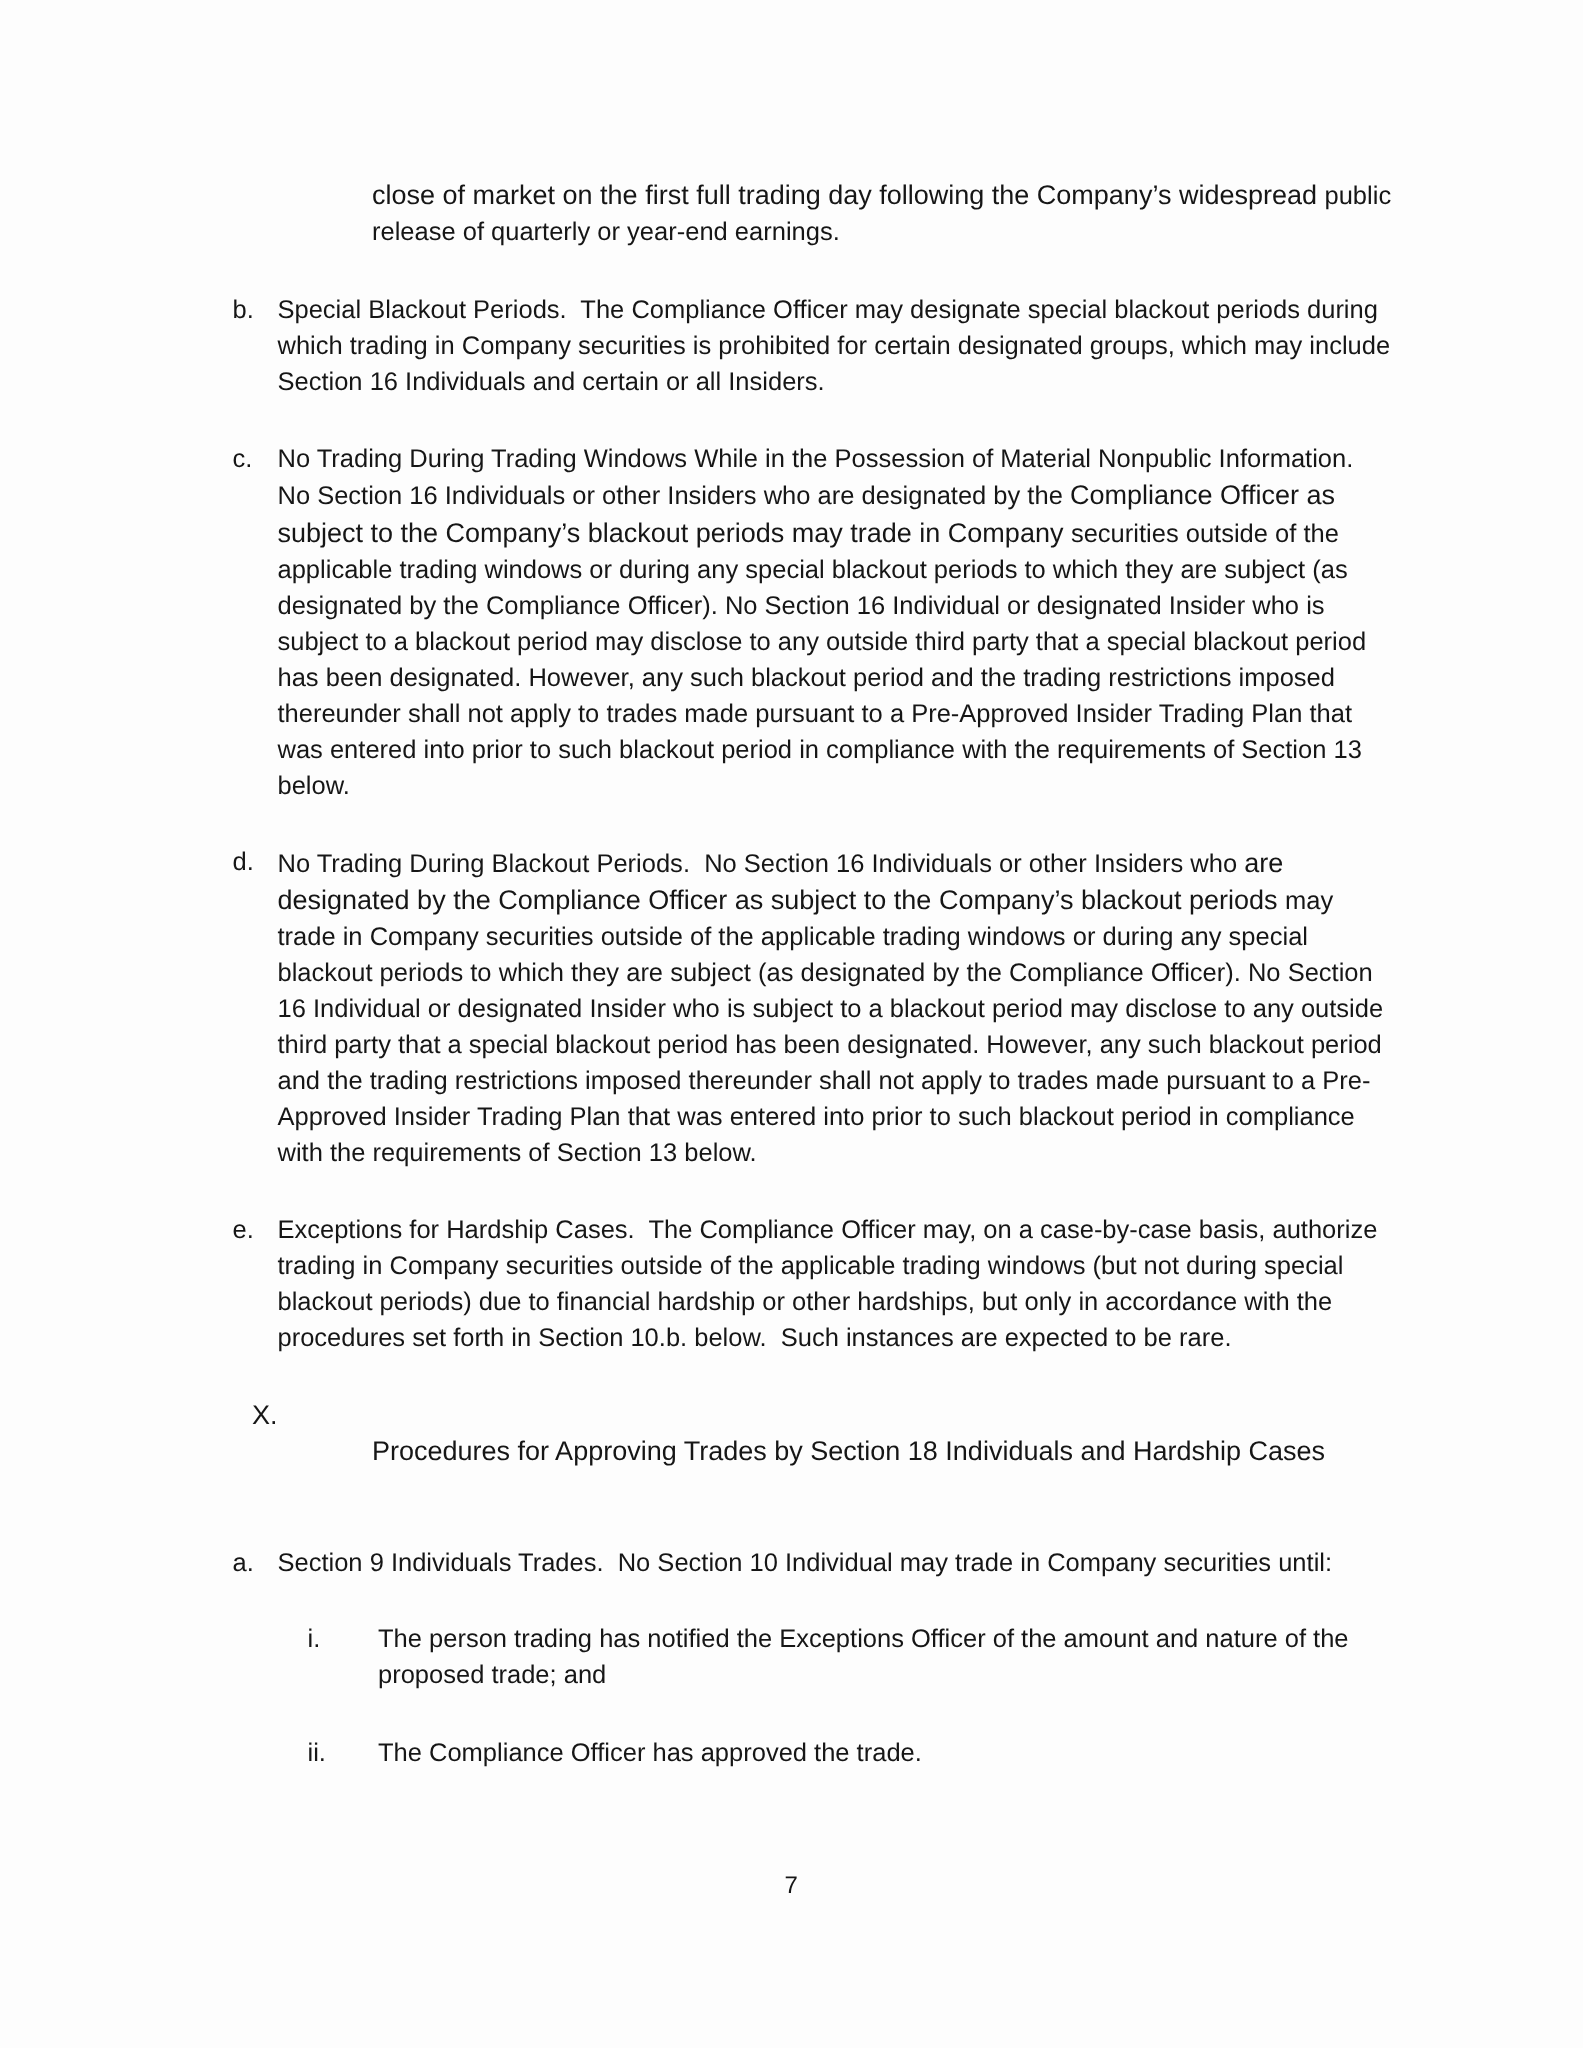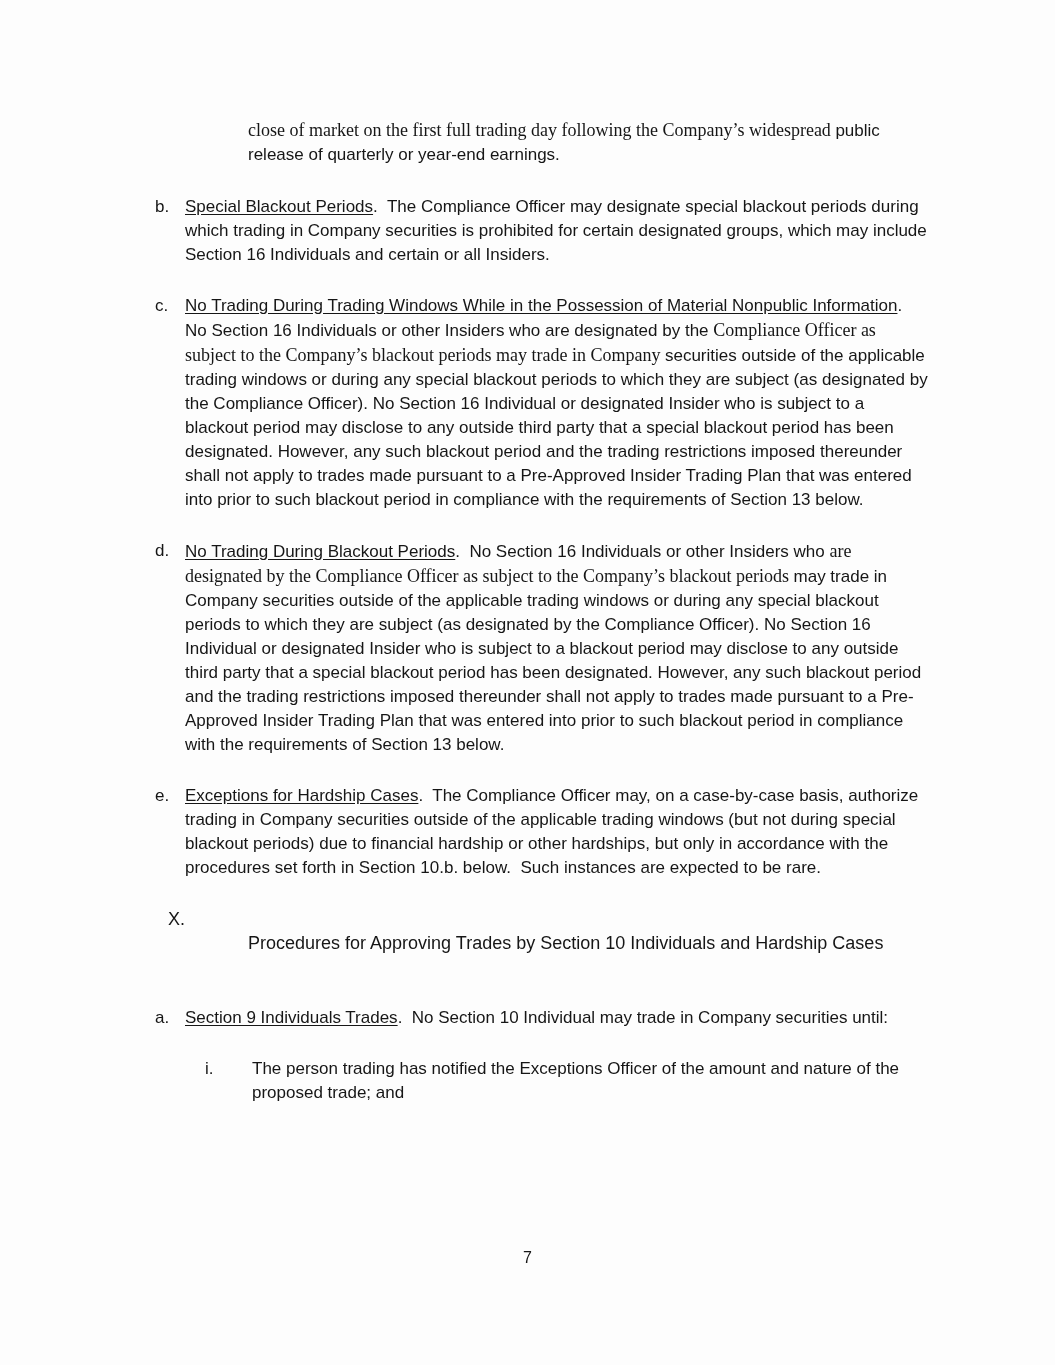--- a/index.html
+++ b/index.html
@@ -37,25 +37,24 @@
     position: relative;
     padding-left: 30px;
     margin-bottom: 27px;
   }
   .li .marker {
     position: absolute;
     left: 0;
     top: 0;
   }
   .u {
-    text-decoration: underline;
     text-underline-offset: 2px;
   }
   .serif {
-    font-family: Liberation Serif, serif;
+    font-family: Liberation Sans, sans-serif;
     font-size: 18px;
   }
   .section-head {
     position: relative;
     padding-left: 50px;
     margin: 14px 0 27px 13px;
     font-size: 18px;
     white-space: pre-wrap;
   }
   .section-head .marker {
@@ -105,30 +104,34 @@
       <span class="marker">d.</span>
       <p class="para"><span class="u">No Trading During Blackout Periods</span><span><span>.  No Section 16 Individuals or other Insiders who </span><span class="serif">are designated by the Compliance Officer as subject to the Company’s blackout periods </span><span>may trade in Company securities outside of the applicable trading windows or during any special blackout periods to which they are subject (as designated by the Compliance Officer). No Section 16 Individual or designated Insider who is subject to a blackout period may disclose to any outside third party that a special blackout period has been designated. However, any such blackout period and the trading restrictions imposed thereunder shall not apply to trades made pursuant to a Pre-Approved Insider Trading Plan that was entered into prior to such blackout period in compliance with the requirements of Section 13 below.</span></span></p>
     </div>
 
     <div class="li">
       <span class="marker">e.</span>
       <p class="para"><span class="u">Exceptions for Hardship Cases</span><span><span>.  The Compliance Officer may, on a case-by-case basis, authorize trading in Company securities outside of the applicable trading windows (but not during special blackout periods) due to financial hardship or other hardships, but only in accordance with the procedures set forth in Section 10.b. below.  Such instances are expected to be rare.</span></span></p>
     </div>
 
     <div class="section-head">
-      <span class="marker">X.</span><span>Procedures for Approving Trades by Section 10 Individuals and Hardship Cases</span>
+      <span class="marker">X.</span><span>Procedures for Approving Trades by Section 18 Individuals and Hardship Cases</span>
     </div>
 
     <div class="li">
       <span class="marker">a.</span>
       <p class="para"><span class="u">Section 9 Individuals Trades</span><span><span>.  No Section 10 Individual may trade in Company securities until:</span></span></p>
     </div>
 
     <div class="roman">
       <span class="marker">i.</span>
       <p class="para">The person trading has notified the Exceptions Officer of the amount and nature of the proposed trade; and</p>
     </div>
 
+    <div class="roman">
+      <span class="marker">ii.</span>
+      <p class="para">The Compliance Officer has approved the trade.</p>
+    </div>
 
   </div>
 
   <div class="pagenum">7</div>
 </div>
 
 </body></html>

